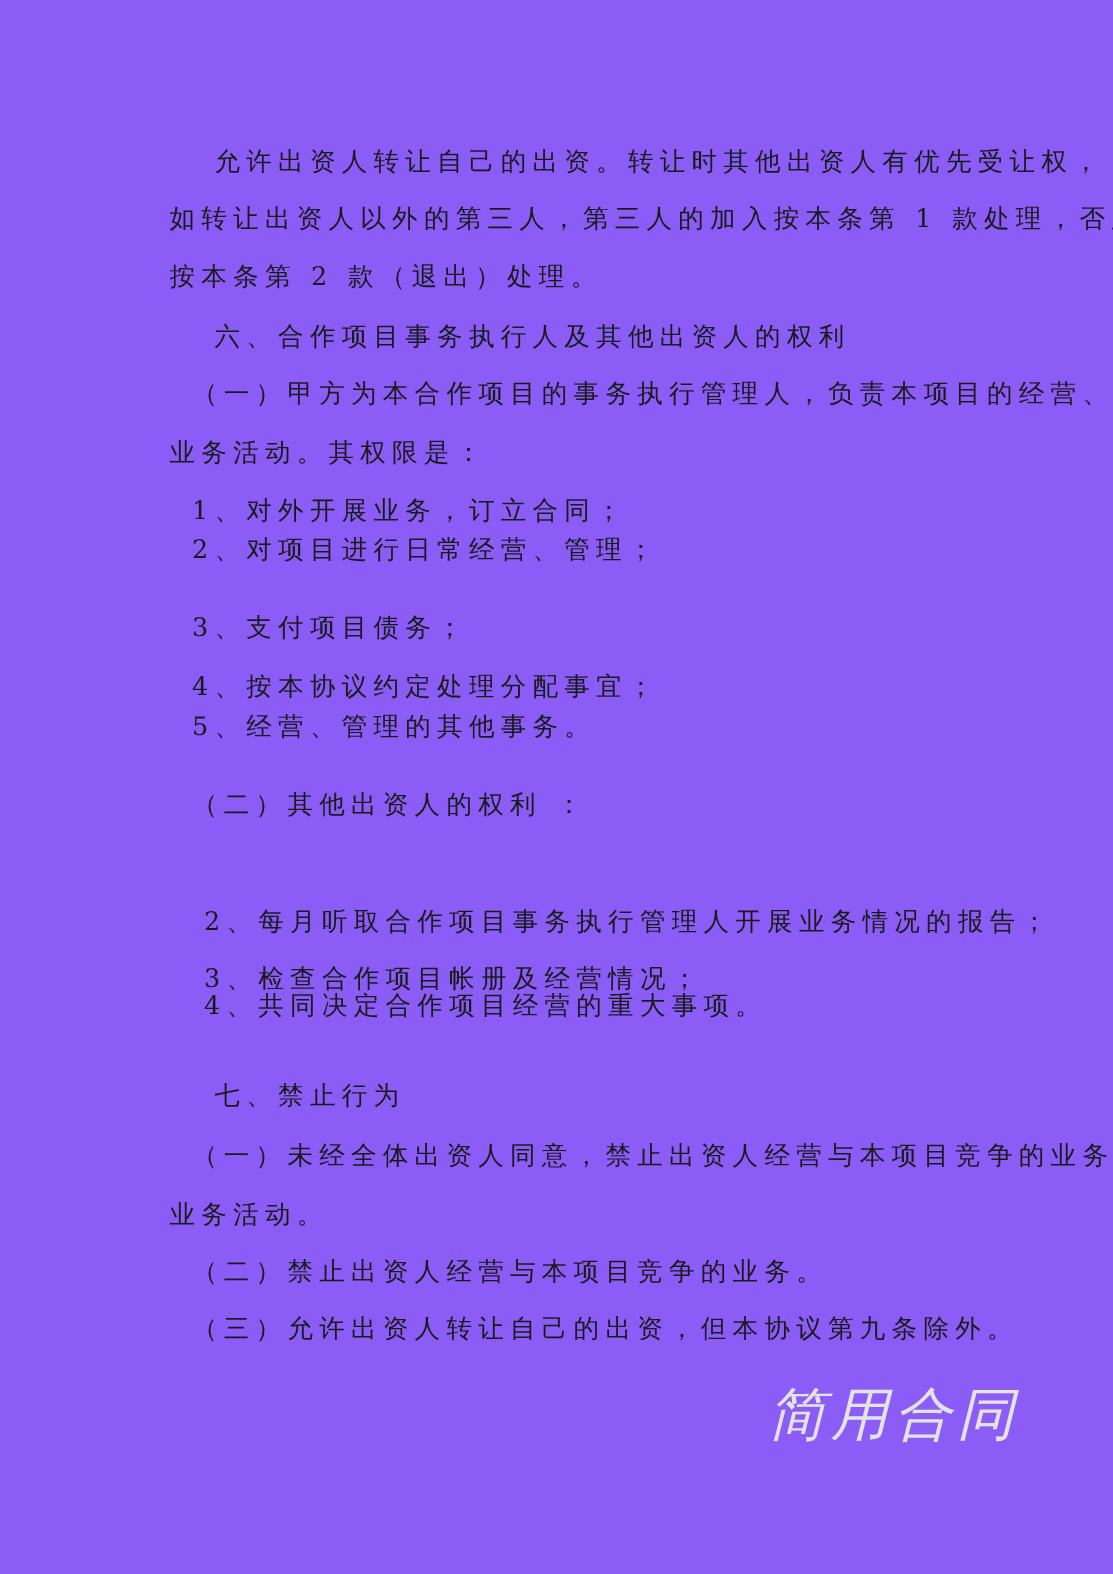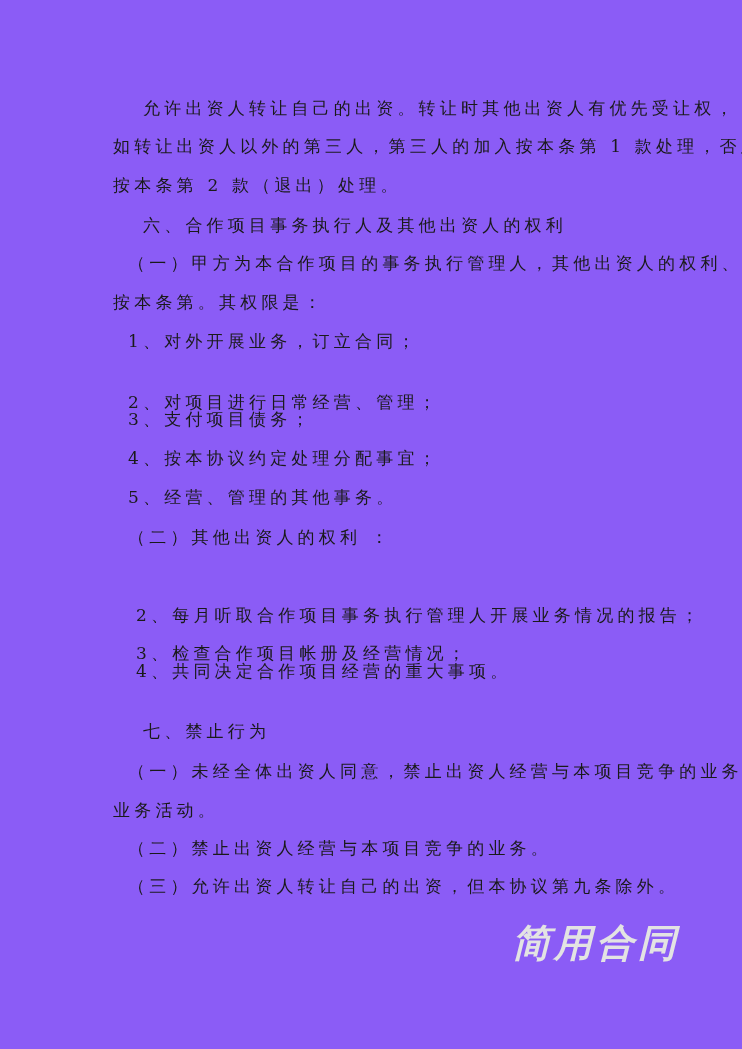--- a/index.html
+++ b/index.html
@@ -5,40 +5,40 @@
   html, body { margin: 0; padding: 0; background: #ffffff; }
   body { width: 742px; height: 1049px; position: relative; overflow: hidden;
          font-family: "DejaVu Serif", "Liberation Serif", serif; color: #1a1a1a; }
   .page { position: absolute; left: 0; top: 0; width: 742px; height: 1049px; background: #8b5cf6; }
   .line { position: absolute; font-size: 17px; line-height: 22px; letter-spacing: 4.2px; white-space: nowrap; }
   .l0 { left: 113px; }
   .l1 { left: 143px; }
   .l2 { left: 128px; }
   .l3 { left: 136px; }
   .wm { position: absolute; font-family: "DejaVu Sans", "Liberation Sans", sans-serif;
-        font-style: italic; font-weight: bold; color: #e3e3e3; white-space: nowrap; }
+        font-style: italic; font-weight: normal; color: #e3e3e3; white-space: nowrap; }
   .wm-big { left: 512px; top: 918px; font-size: 38px; letter-spacing: 4px; }
   .wm-small { left: 512px; top: 967px; font-size: 17px; letter-spacing: 3px; }
 </style>
 </head>
 <body>
 
 <div class="page">
   <div class="line l1" style="top:97px">允许出资人转让自己的出资。转让时其他出资人有优先受让权，</div>
   <div class="line l0" style="top:135px">如转让出资人以外的第三人，第三人的加入按本条第 1 款处理，否则</div>
   <div class="line l0" style="top:174px">按本条第 2 款（退出）处理。</div>
 
   <div class="line l1" style="top:214px">六、合作项目事务执行人及其他出资人的权利</div>
-  <div class="line l2" style="top:252px">（一）甲方为本合作项目的事务执行管理人，其他出资人的权利、</div>
-  <div class="line l0" style="top:291px">按本条第。其权限是：</div>
+  <div class="line l2" style="top:252px">（一）甲方为本合作项目的事务执行管理人，负责本项目的经营、</div>
+  <div class="line l0" style="top:291px">业务活动。其权限是：</div>
   <div class="line l2" style="top:330px">1、对外开展业务，订立合同；</div>
-  <div class="line l2" style="top:391px">2、对项目进行日常经营、管理；</div>
+  <div class="line l2" style="top:356px">2、对项目进行日常经营、管理；</div>
   <div class="line l2" style="top:408px">3、支付项目债务；</div>
   <div class="line l2" style="top:447px">4、按本协议约定处理分配事宜；</div>
-  <div class="line l2" style="top:486px">5、经营、管理的其他事务。</div>
+  <div class="line l2" style="top:474px">5、经营、管理的其他事务。</div>
 
   <div class="line l2" style="top:526px">（二）其他出资人的权利   ：</div>
   <div class="line l3" style="top:604px">2、每月听取合作项目事务执行管理人开展业务情况的报告；</div>
   <div class="line l3" style="top:642px">3、检查合作项目帐册及经营情况；</div>
   <div class="line l3" style="top:660px">4、共同决定合作项目经营的重大事项。</div>
 
   <div class="line l1" style="top:720px">七、禁止行为</div>
   <div class="line l2" style="top:760px">（一）未经全体出资人同意，禁止出资人经营与本项目竞争的业务</div>
   <div class="line l0" style="top:799px">业务活动。</div>
   <div class="line l2" style="top:837px">（二）禁止出资人经营与本项目竞争的业务。</div>

